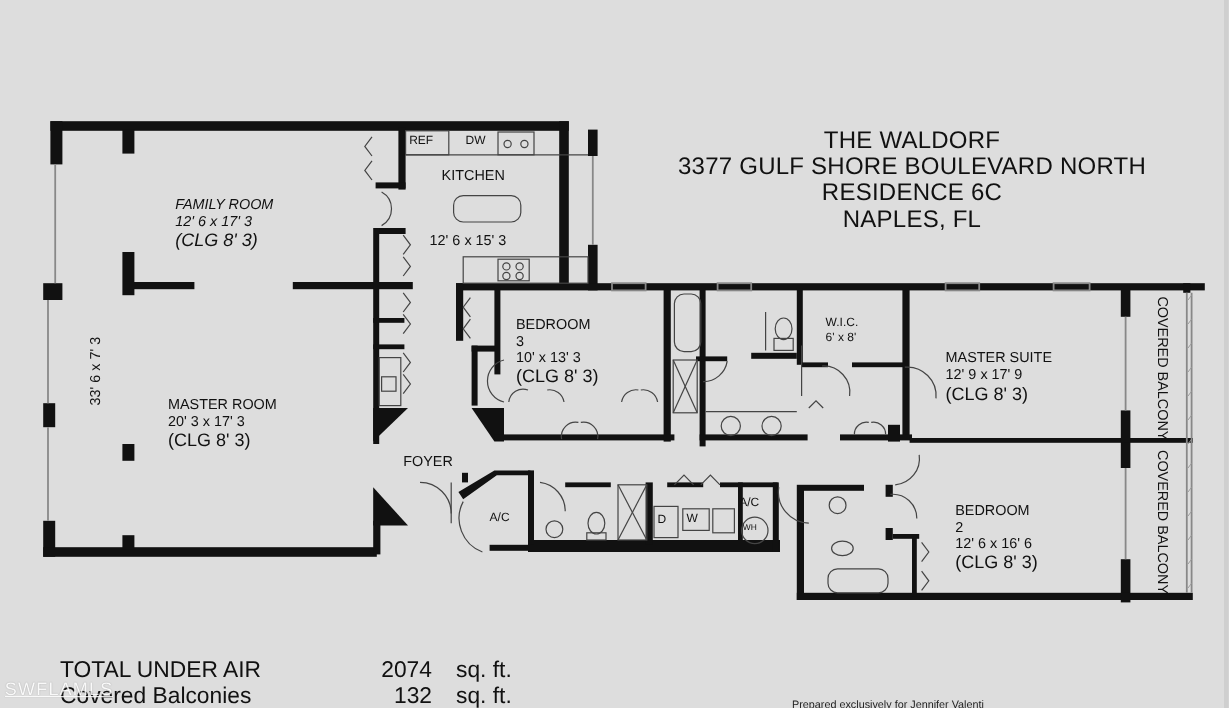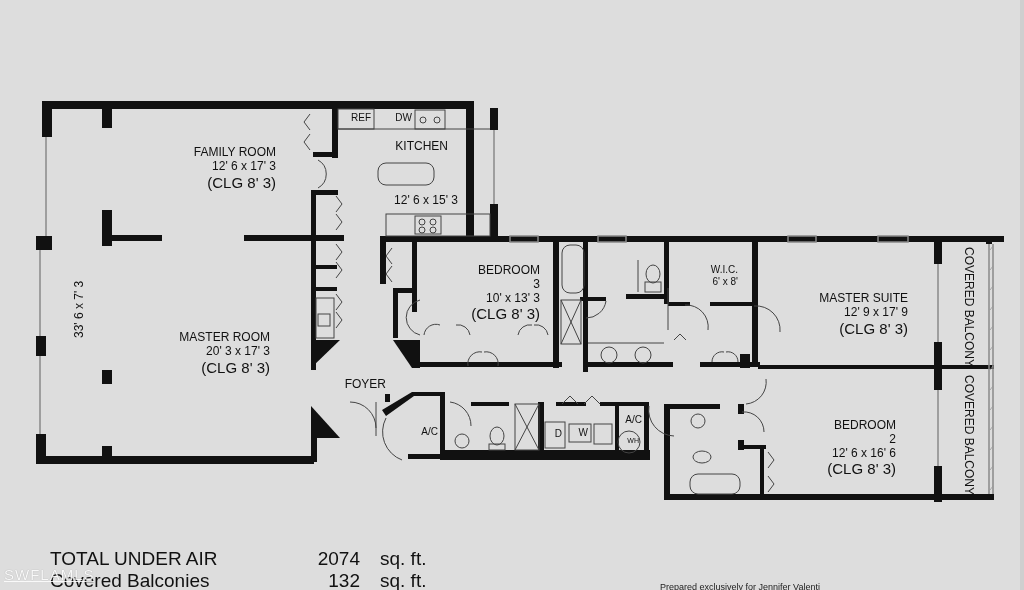--- a/index.html
+++ b/index.html
@@ -3,21 +3,21 @@
 <meta charset="utf-8">
 <style>
   html, body { margin: 0; padding: 0; }
   body {
     width: 1024px; height: 590px; overflow: hidden; position: relative;
     background: #dddddd;
     font-family: "Liberation Sans", sans-serif; color: #111;
   }
   .stage { position: absolute; left: 0; top: 0; width: 1024px; height: 590px; }
   .plan { position: absolute; left: 0; top: 0; }
-  .lbl { position: absolute; text-align: right; line-height: 1.15; white-space: nowrap; color: #111; }
+  .lbl { position: absolute; text-align: left; line-height: 1.15; white-space: nowrap; color: #111; }
   .lbl .name { font-size: 12px; }
   .lbl .dim { font-size: 12px; }
   .lbl .clg { font-size: 15px; }
   .title-block {
     position: absolute; left: 540px; top: 106px; width: 440px; text-align: center;
     font-size: 20px; line-height: 22px; letter-spacing: 0.2px;
   }
   .title-block div { white-space: nowrap; }
   .totals { position: absolute; left: 50px; top: 548px; width: 420px; font-size: 19px; }
   .totals .row { position: relative; height: 22px; }
@@ -228,22 +228,28 @@
       <line x1="990" y1="370" x2="993" y2="366"></line>
         <line x1="990" y1="390" x2="993" y2="386"></line>
       <line x1="990" y1="410" x2="993" y2="406"></line>
         <line x1="990" y1="430" x2="993" y2="426"></line>
       <line x1="990" y1="450" x2="993" y2="446"></line>
         <line x1="990" y1="470" x2="993" y2="466"></line>
       <line x1="990" y1="490" x2="993" y2="486"></line>
     </g>
   </svg>
 
-
-  <div class="lbl" style="left:146px; top:146px; width:130px;">
+  <div class="title-block">
+    <div>THE WALDORF</div>
+    <div>3377 GULF SHORE BOULEVARD NORTH</div>
+    <div>RESIDENCE 6C</div>
+    <div>NAPLES, FL</div>
+  </div>
+
+  <div class="lbl" style="left:146px; top:164px; width:130px;font-style:italic;">
     <div class="name">FAMILY ROOM</div>
     <div class="dim">12' 6 x 17' 3</div>
     <div class="clg">(CLG 8' 3)</div>
   </div>
 
   <div class="lbl" style="left:368px; top:140px; width:80px;">
     <div class="name">KITCHEN</div>
   </div>
   <div class="lbl" style="left:358px; top:194px; width:100px;">
     <div class="dim">12' 6 x 15' 3</div>

